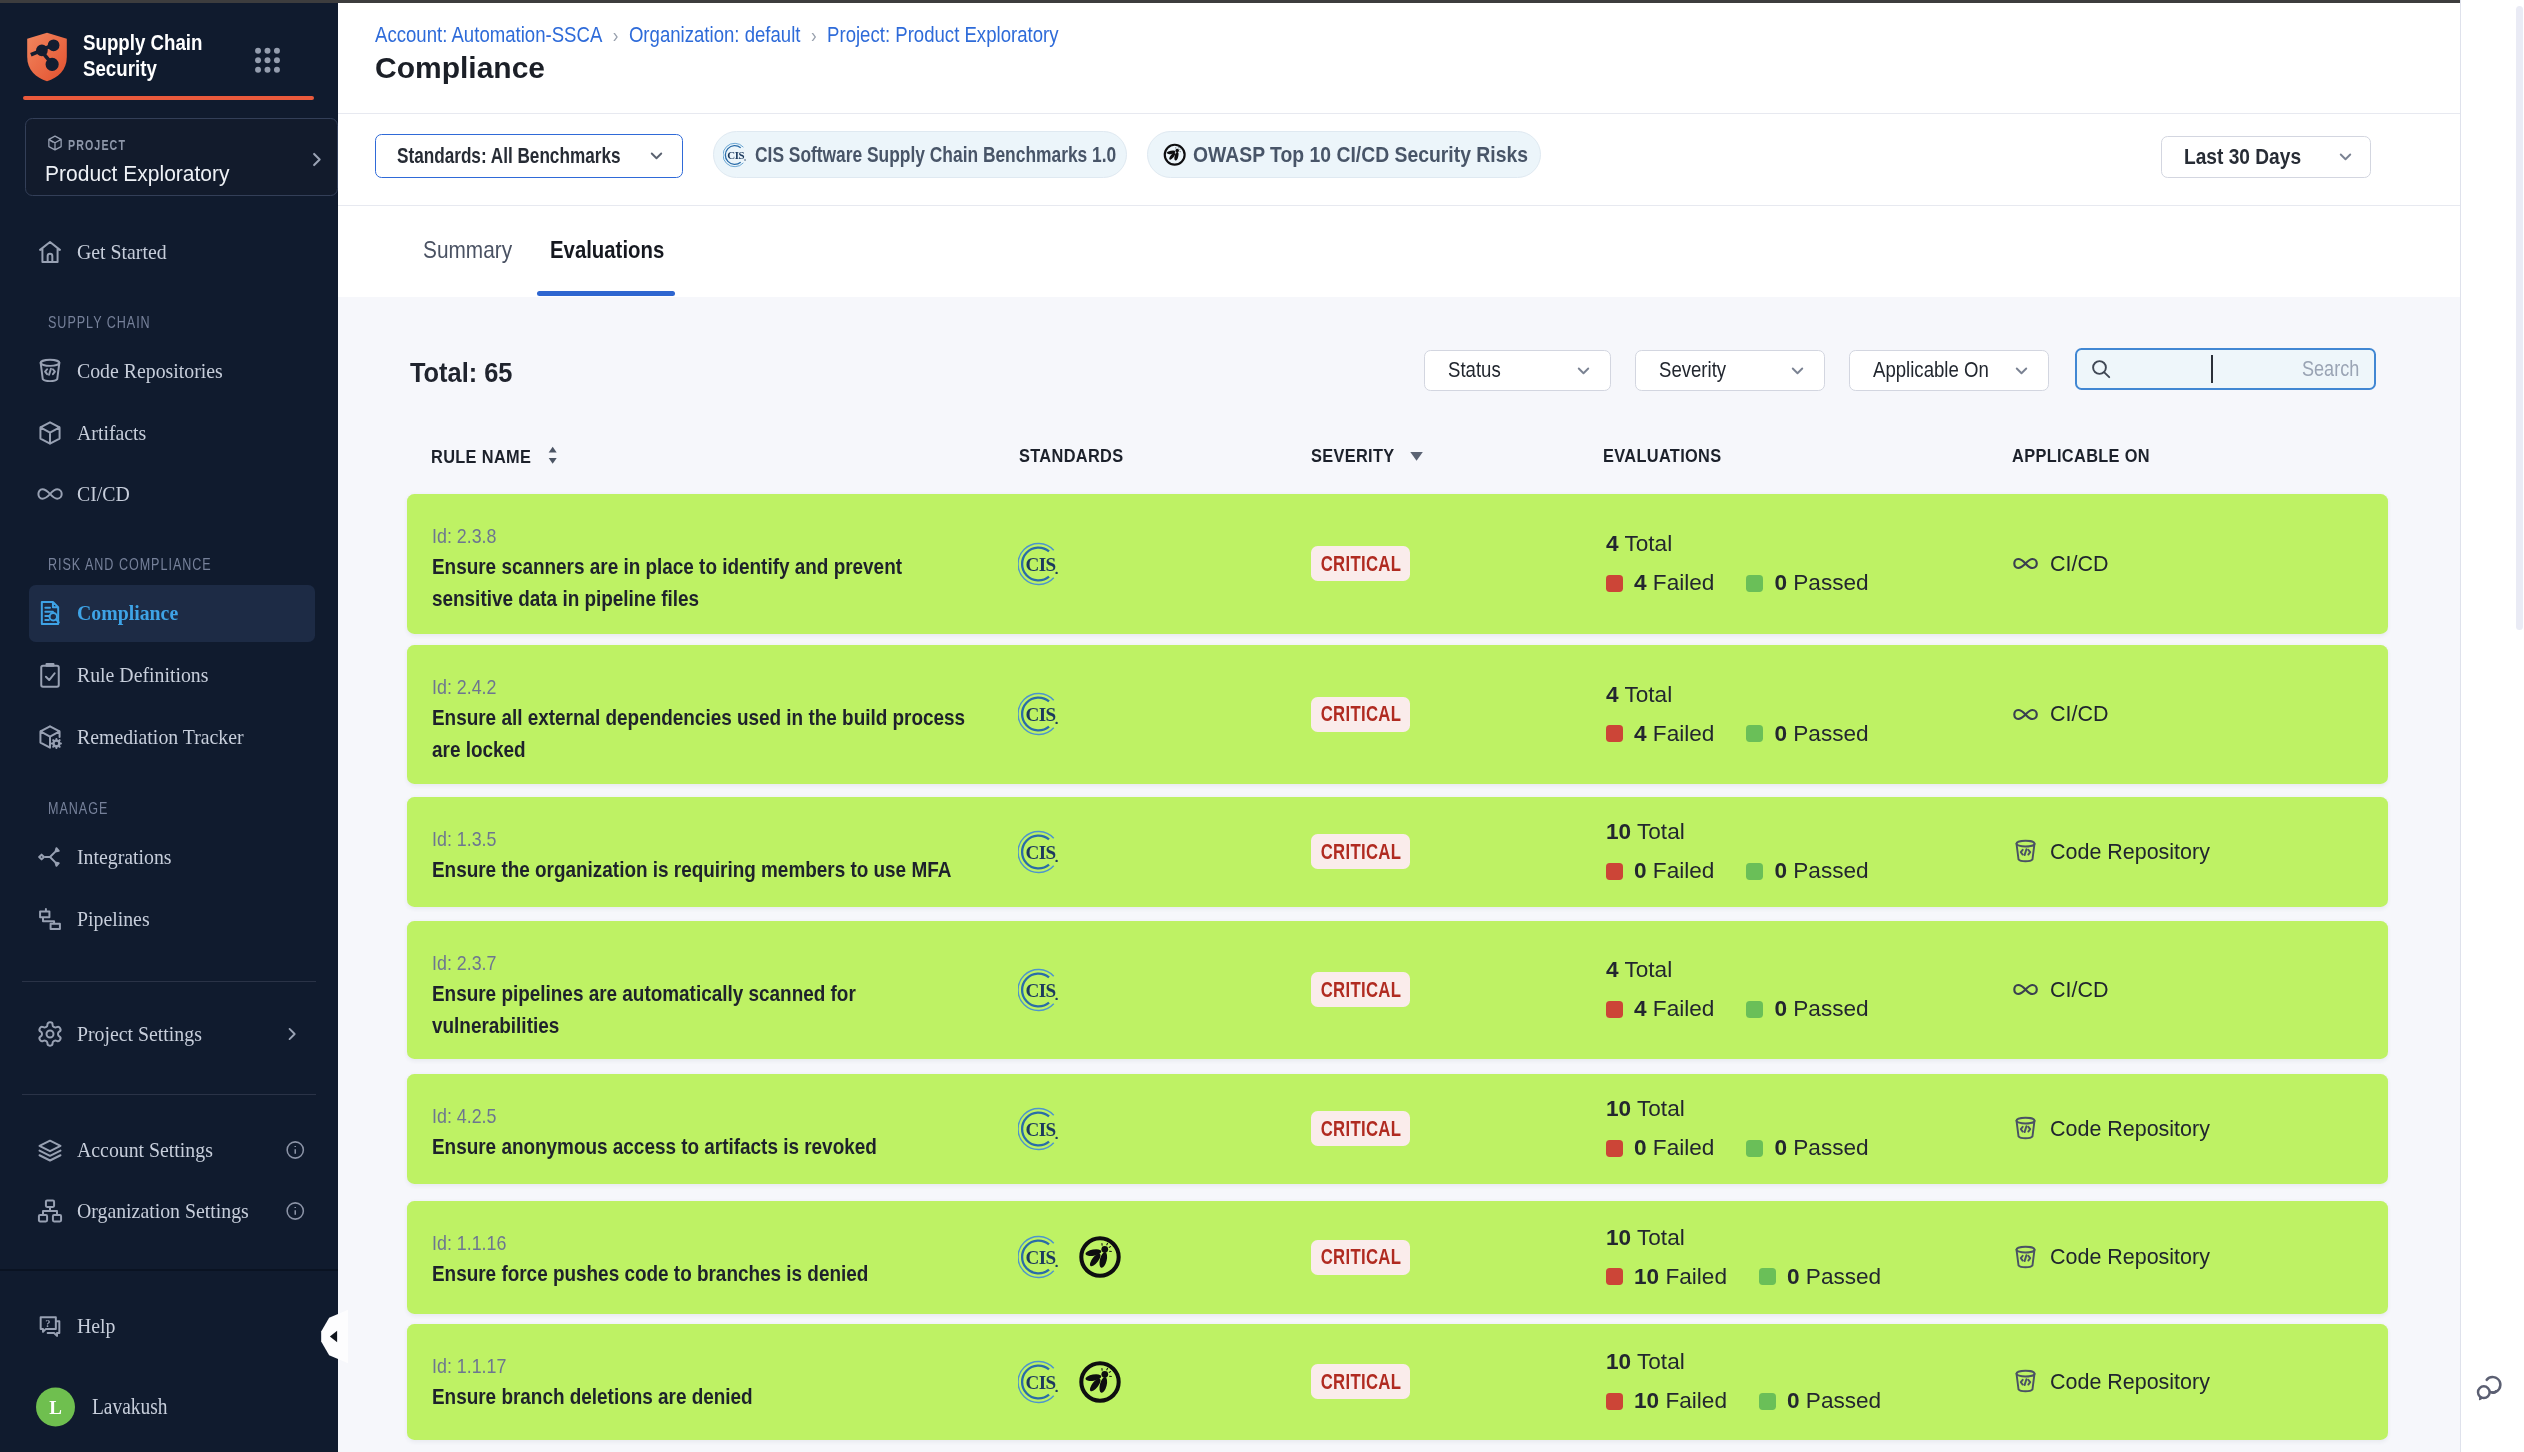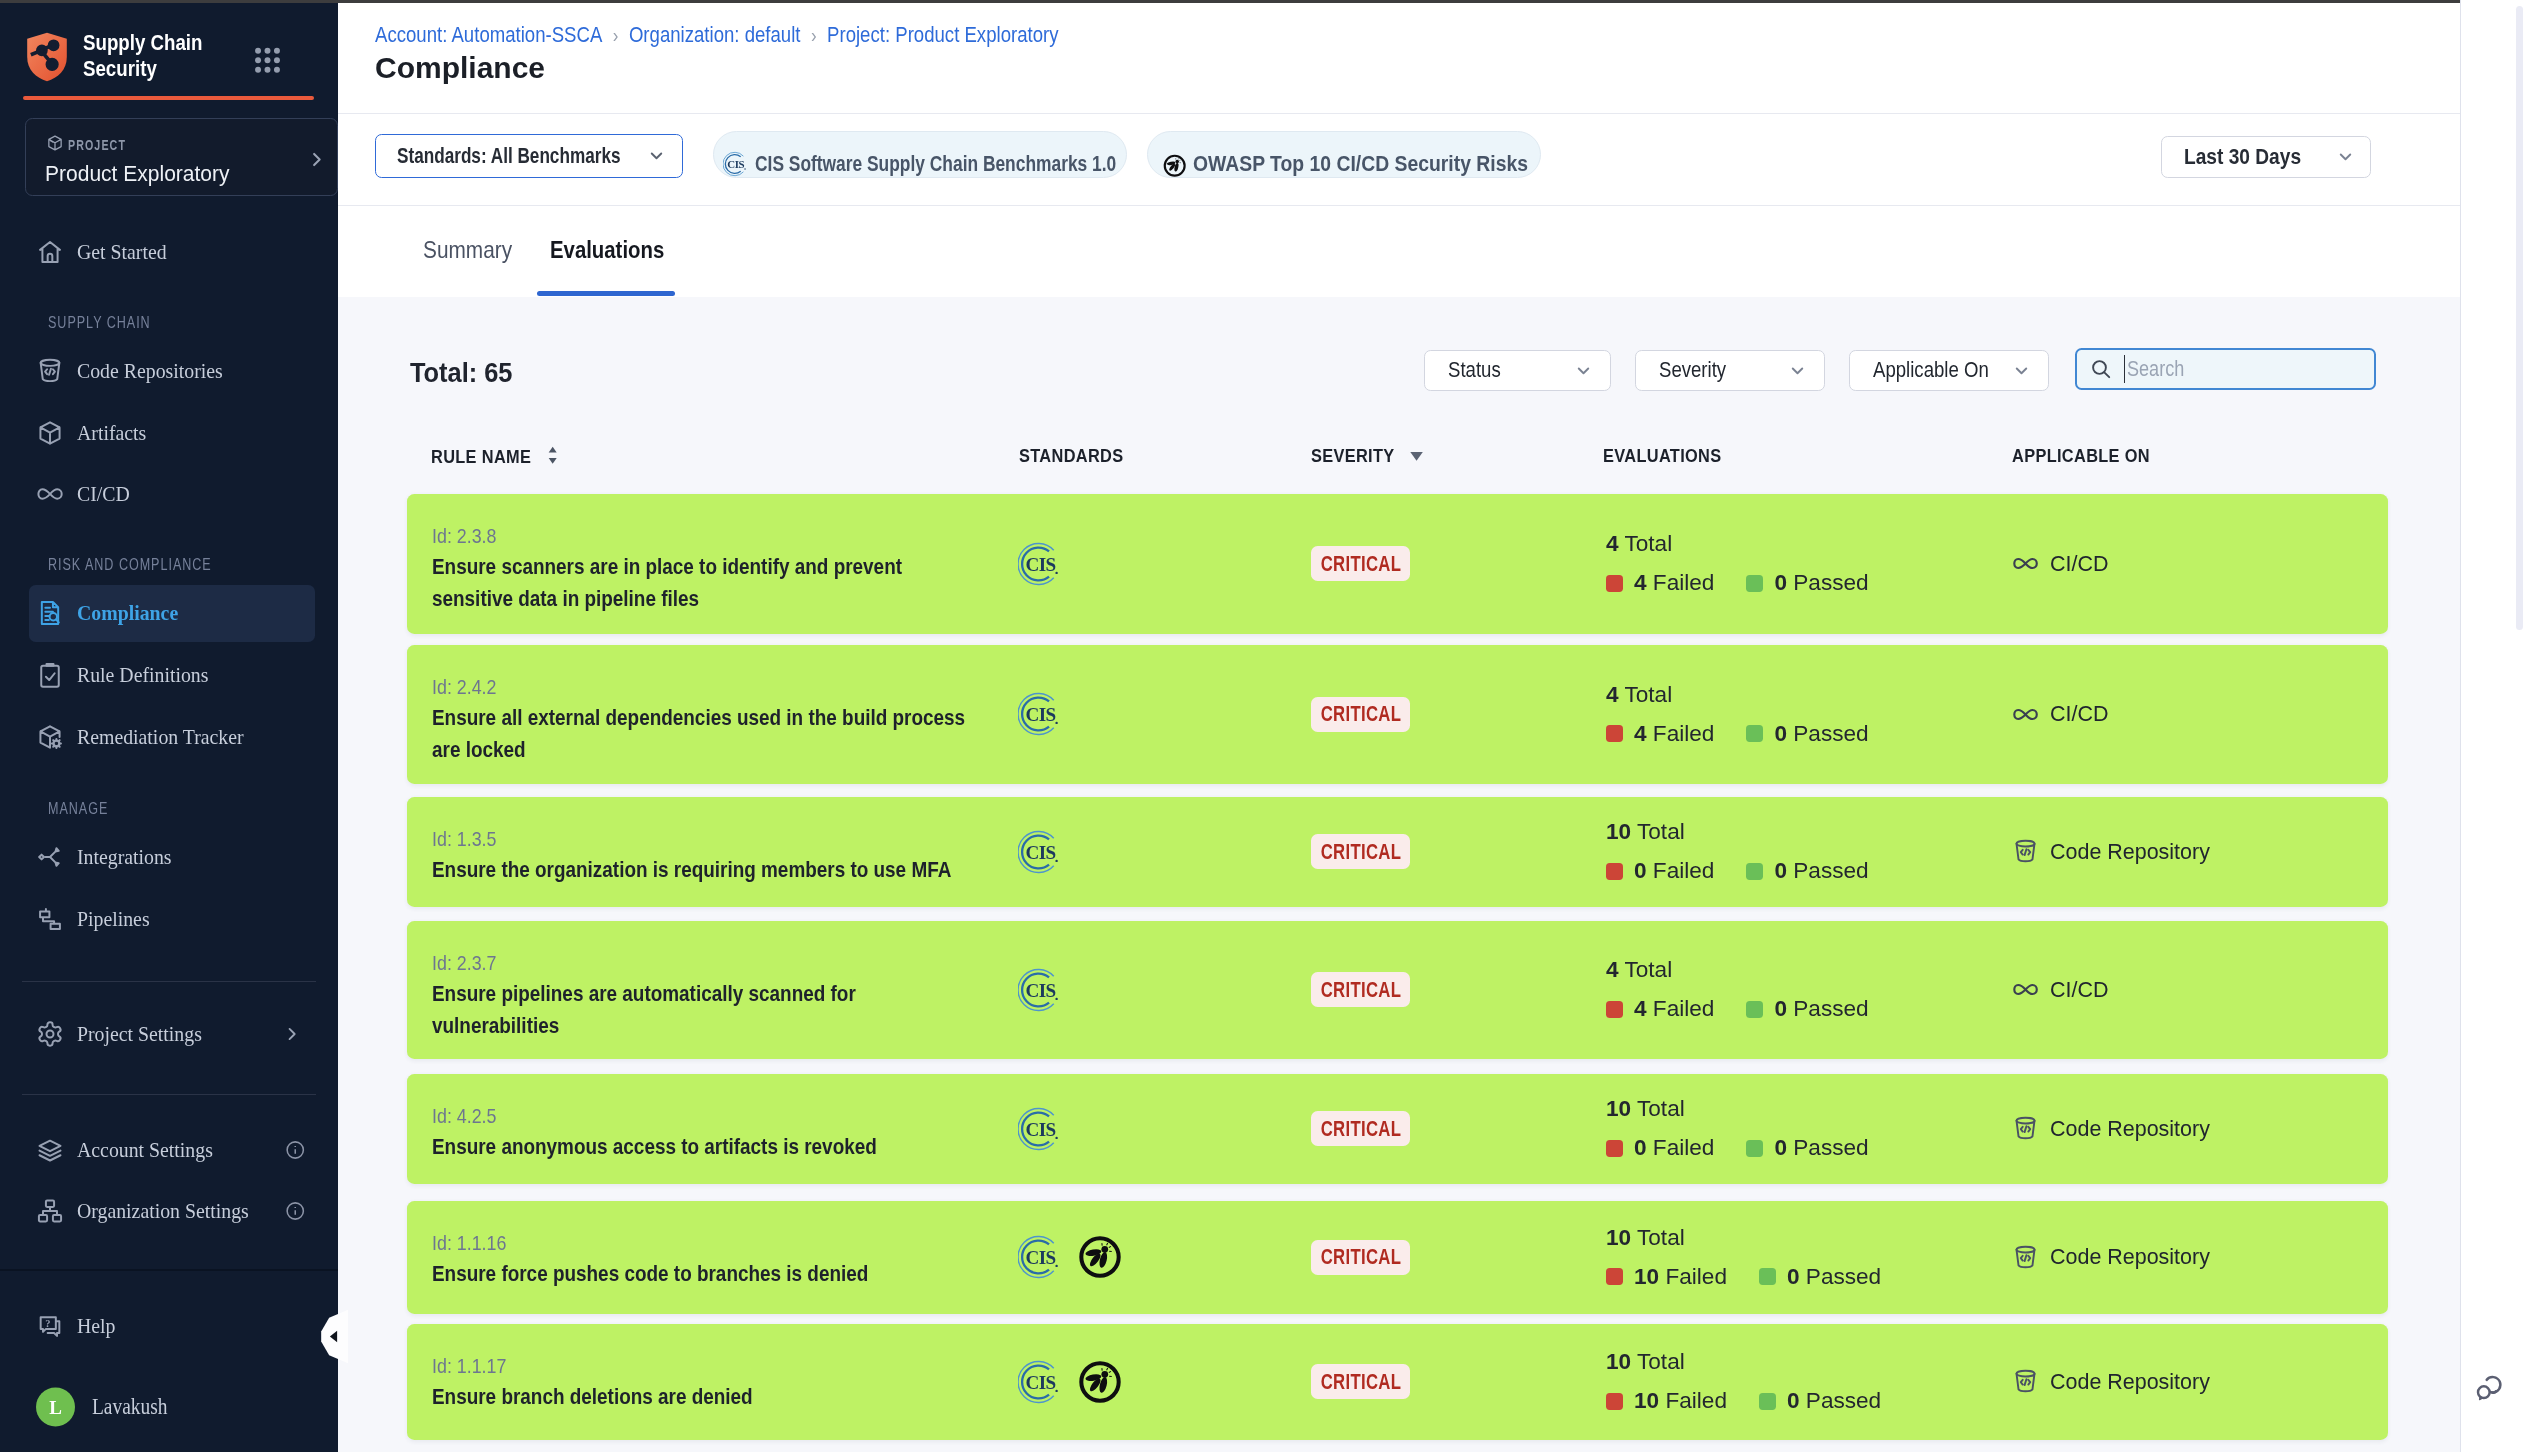--- a/index.html
+++ b/index.html
@@ -17,30 +17,30 @@
 
 #main { position:absolute; left:338px; top:2.9px; width:2122px; height:1449px; background:#fff; }
 #crumbs { position:absolute; left:37px; top:19px; font-size:22px; color:#2e6bd9; white-space:nowrap; transform:scaleX(.845); transform-origin:0 0; }
 #crumbs .sep { color:#98a0ad; font-size:20px; padding:0 12.4px; }
 #pgtitle { position:absolute; left:37px; top:48px; font-size:30px; font-weight:bold; color:#1b1f27; }
 #hdrline { position:absolute; left:0; top:110px; width:2122px; height:1.5px; background:#e7e9f0; }
 #filterrow { position:absolute; left:0; top:111px; width:2122px; height:92px; background:#fff; border-bottom:1.5px solid #e7e9f0; }
 .selbox { position:absolute; background:#fff; border:1.5px solid #d3d6e0; border-radius:6.6px; display:flex; align-items:center; }
 .selbox .lab { font-size:22px; color:#22272f; white-space:nowrap; transform:scaleX(.845); transform-origin:0 50%; }
 .chev { width:19px; height:19px; }
-.chip { position:absolute; top:17.5px; height:47px; background:#ecf5fa; border:1.5px solid #dfe9f1; border-radius:24px; display:flex; align-items:flex-end; font-size:22px; font-weight:bold; color:#485568; white-space:nowrap; } .chip .ct { display:inline-block; transform-origin:0 50%; flex-shrink:0; } .chip svg { flex-shrink:0; }
+.chip { position:absolute; top:17.5px; height:47px; background:#ecf5fa; border:1.5px solid #dfe9f1; border-radius:24px; display:flex; align-items:center; font-size:22px; font-weight:bold; color:#485568; white-space:nowrap; } .chip .ct { display:inline-block; transform-origin:0 50%; flex-shrink:0; } .chip svg { flex-shrink:0; }
 #tabs { position:absolute; left:0; top:205px; width:2122px; height:90px; background:#fff; }
 #tab-sum { position:absolute; left:85px; top:29px; font-size:23.4px; color:#4a5263; transform:scaleX(.89); transform-origin:0 0; }
 #tab-eval { position:absolute; left:212px; top:29px; font-size:23.4px; font-weight:bold; color:#15181f; transform:scaleX(.87); transform-origin:0 0; }
 #tabline { position:absolute; left:199px; top:83px; width:138px; height:5.1px; border-radius:2.9px; background:#2e66d0; }
 #content { position:absolute; left:0; top:294px; width:2122px; height:1155px; background:#f6f7fb; overflow:hidden; }
 #total { position:absolute; left:72px; top:61px; font-size:27px; font-weight:bold; color:#20242e; transform:scaleX(.94); transform-origin:0 0; }
 #content .selbox .lab { margin-left:23.4px; }
 #content .selbox .chev { position:absolute; right:17.5px; }
-#search { position:absolute; left:1737px; top:51px; width:301px; height:42px; background:#eef6fa; border:2.2px solid #4187d3; border-radius:6.6px; display:flex; align-items:center; }
+#search { position:absolute; left:1737px; top:51px; width:301px; height:42px; background:#eef6fa; border:2.2px solid #4187d3; border-radius:6.6px; display:flex; align-items:center;justify-content:space-between; }
 #search .ph { font-size:22.6px; color:#9aa4b4; transform:scaleX(.8); transform-origin:0 50%; }
 .thead { position:absolute; top:148px; font-size:19px; font-weight:bold; color:#1c212b; letter-spacing:0.4px; white-space:nowrap; transform:scaleX(.86); transform-origin:0 0; }
 
 .row { position:absolute; left:69px; width:1981px; background:#bef264; border-radius:7.3px; box-shadow:0 1.5px 4.4px rgba(45,55,90,0.07); }
 .rid { position:absolute; left:25px; top:30px; font-size:21px; color:#6d7690; transform:scaleX(.85); transform-origin:0 0; }
 .rtitle { position:absolute; left:25px; top:57px; font-size:22px; font-weight:bold; color:#1e222b; line-height:32px; white-space:nowrap; transform:scaleX(.86); transform-origin:0 0; }
 .rcis { position:absolute; left:611px; top:0; bottom:0; display:flex; align-items:center; }
 .rowasp { position:absolute; left:671px; top:0; bottom:0; display:flex; align-items:center; }
 .rsev { position:absolute; left:904px; top:0; bottom:0; display:flex; align-items:center; }
 .badge { background:#faeceb; color:#b02b21; font-size:22px; font-weight:bold; letter-spacing:0.4px; border-radius:6.6px; width:99px; height:35px; display:flex; align-items:center; justify-content:center; } .badge span { display:inline-block; transform:scaleX(.76); }

